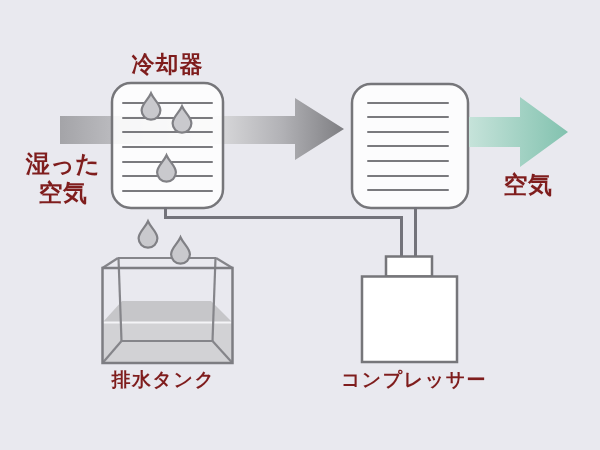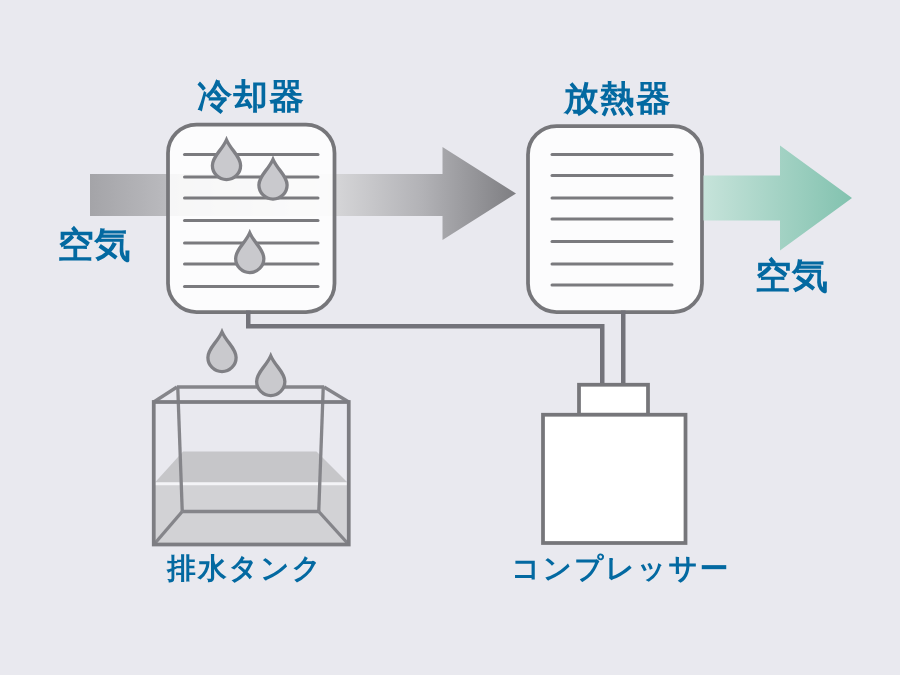--- a/index.html
+++ b/index.html
@@ -22,21 +22,21 @@
   .droplet    { stroke: #808085; stroke-width: 2.2; }
   .pipe       { fill: none; stroke: #73737a; stroke-width: 3; }
   .comp-box   { fill: #ffffff; stroke: #76767a; stroke-width: 2.5; }
   .tank-line  { fill: none; stroke: #85858a; stroke-width: 2.2; stroke-linejoin: round; }
   .tank-front { fill: none; stroke: #7d7d82; stroke-width: 2.5; }
   .water-edge { stroke: #f4f4f7; stroke-width: 2; }
 
   
   .label {
     position: absolute;
-    color: #0369a1;
+    color: #7f1d1d;
     font-weight: 700;
     text-align: center;
     white-space: nowrap;
   }
   .unit-title { font-size: 23px; line-height: 26px; letter-spacing: 1px; }
   .air-label  { font-size: 24px; line-height: 29px; letter-spacing: 0.5px; }
   .part-label { font-size: 19px; line-height: 22px; letter-spacing: 1.5px; }
 </style>
 </head>
 <body>
@@ -119,23 +119,23 @@
     </g>
 
     <g>
       <path class="droplet" transform="translate(148,220)" d="M0,1.2 C3.3,8.6 9.4,12.2 9.4,18.3 A9.4,9.4 0 0 1 -9.4,18.3 C-9.4,12.2 -3.3,8.6 0,1.2 Z" fill="#c9c9cd"></path>
       <path class="droplet" transform="translate(180.5,236)" d="M0,1.2 C3.3,8.6 9.4,12.2 9.4,18.3 A9.4,9.4 0 0 1 -9.4,18.3 C-9.4,12.2 -3.3,8.6 0,1.2 Z" fill="#c9c9cd"></path>
     </g>
   </svg>
 
   <div class="label unit-title" style="left:92px; top:51px; width:151px;">冷却器</div>
 
-  <div class="label unit-title" style="left:337px; top:52px; width:150px;">放熱器</div>
 
   <div class="label air-label" style="left:2px; top:149px; width:122px;">
+    <span style="display:block">湿った</span>
     <span style="display:block">空気</span>
   </div>
 
   <div class="label air-label" style="left:467px; top:170px; width:122px;">
     <span style="display:block">空気</span>
   </div>
 
   <div class="label part-label" style="left:329px; top:369px; width:170px;">コンプレッサー</div>
 
   <div class="label part-label" style="left:83px; top:369px; width:161px;">排水タンク</div>

